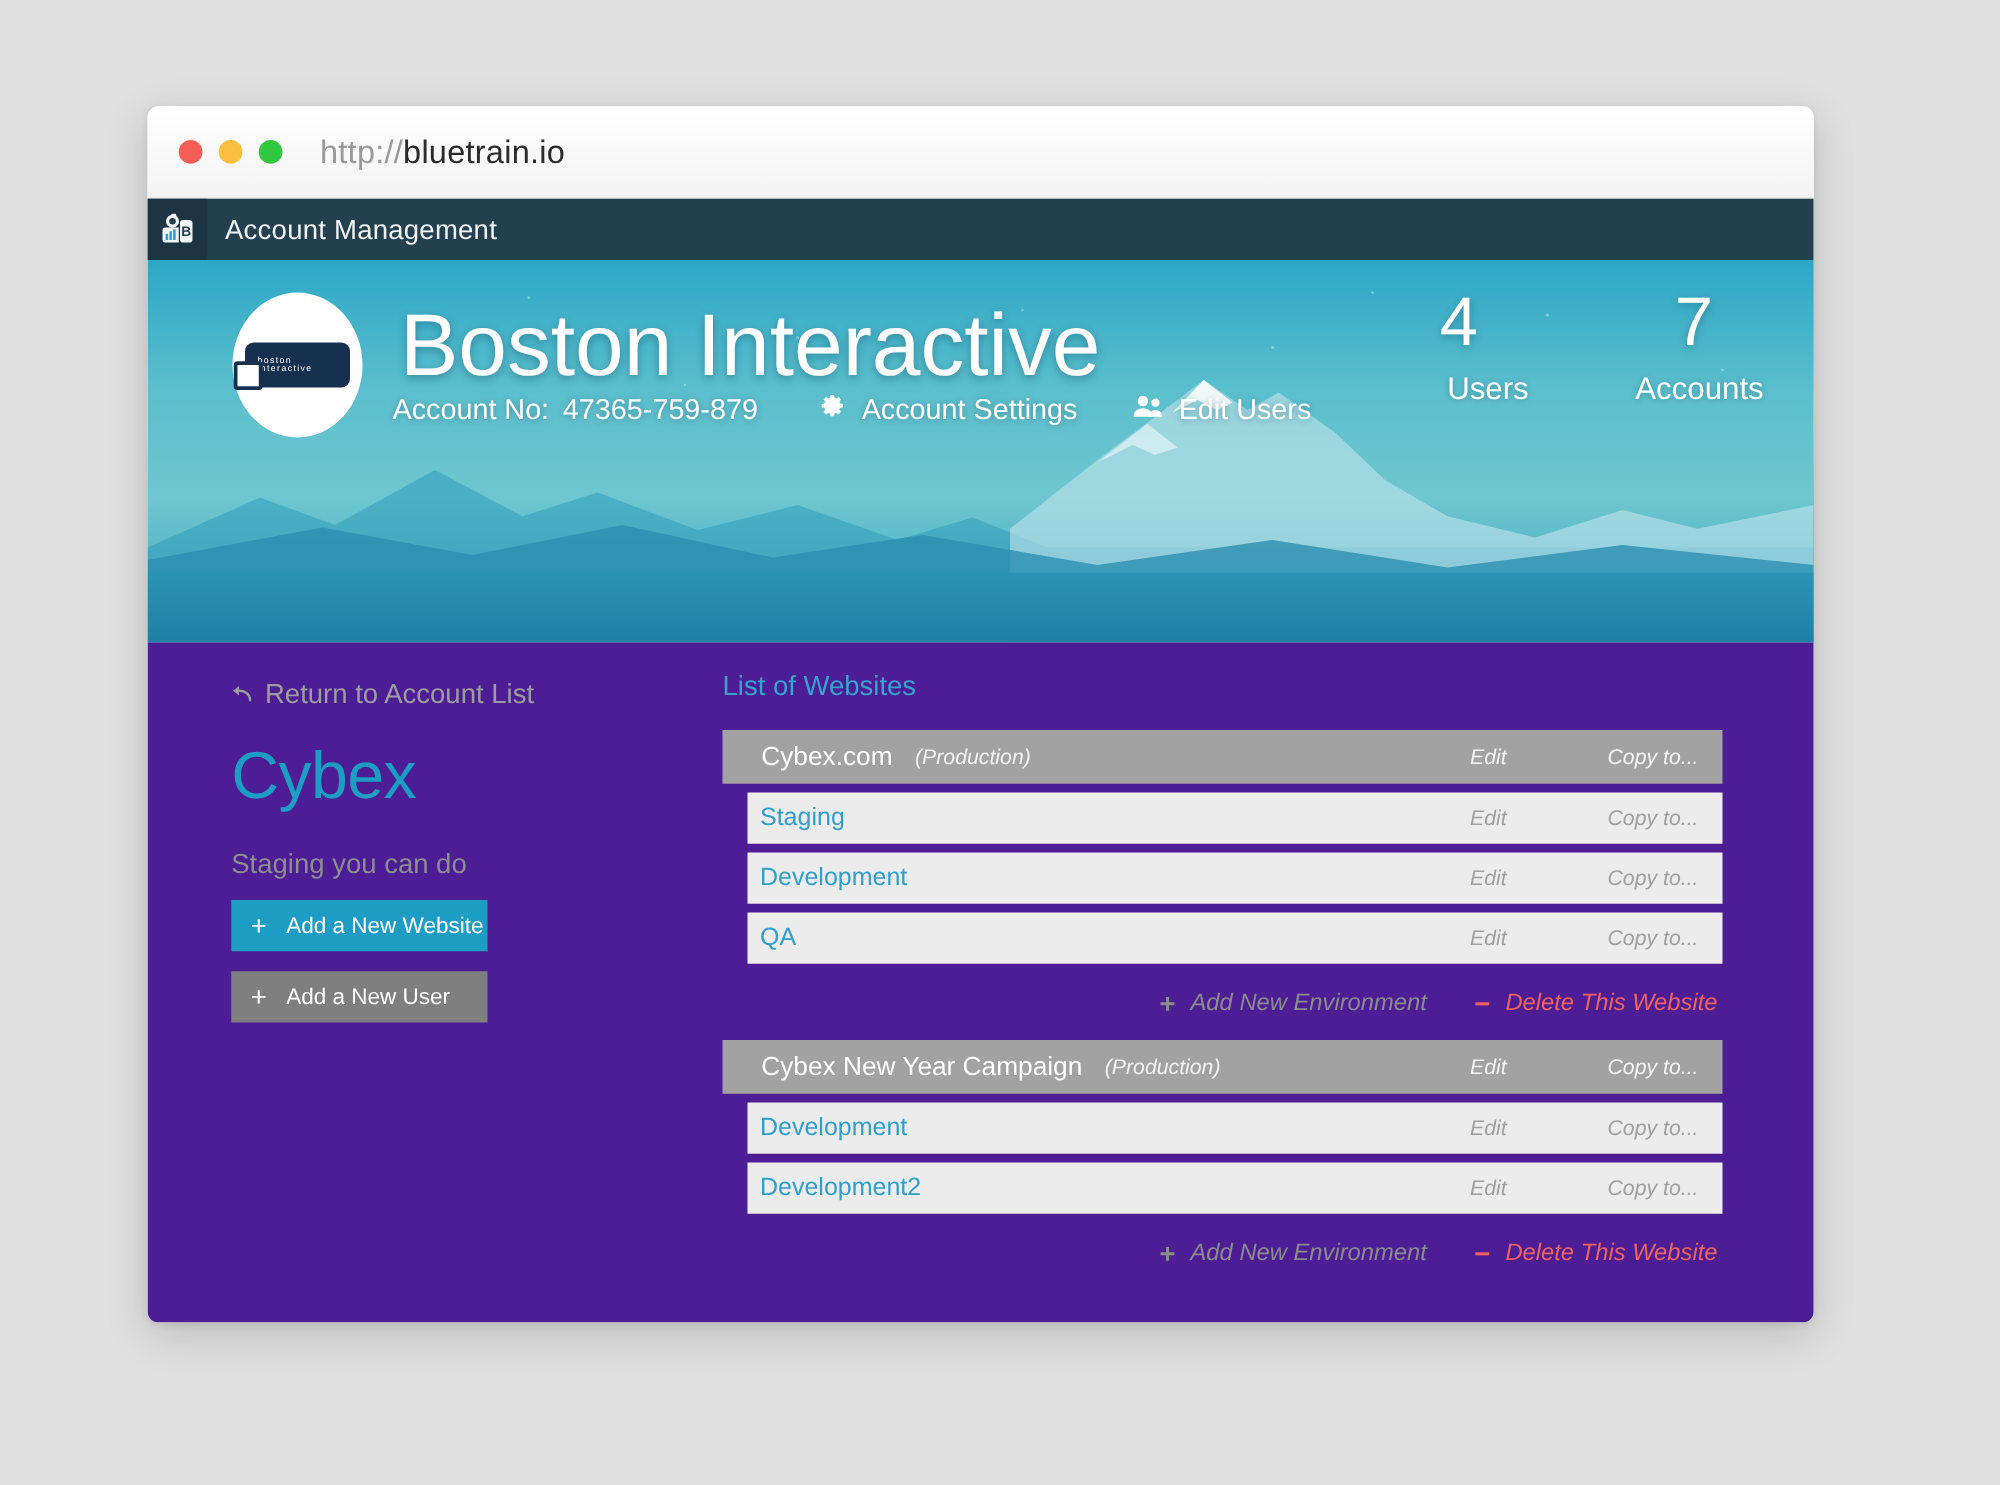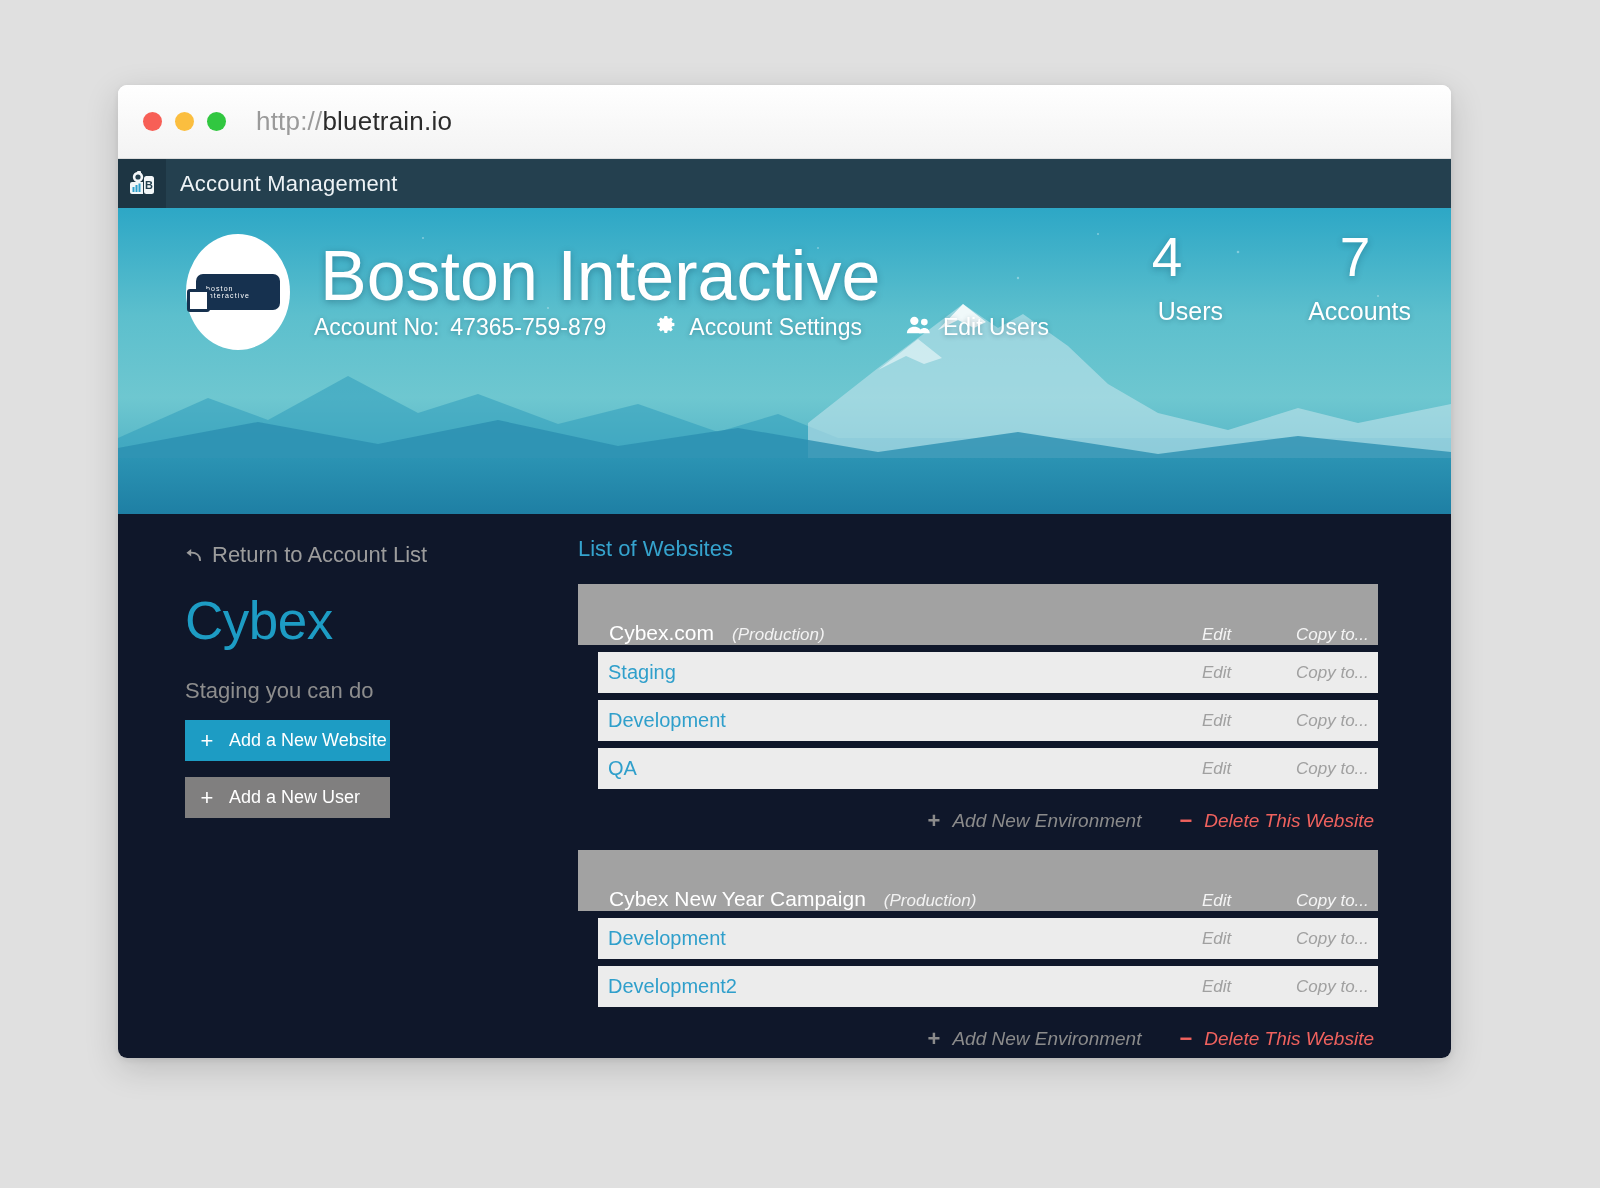--- a/index.html
+++ b/index.html
@@ -160,21 +160,21 @@
   }
   .stat .lbl {
     font-size: 25px; font-weight: 300; margin-top: 10px;
     text-shadow: 0 1px 5px rgba(8,50,70,0.3);
     text-align: right;
   }
 
   
   .content {
     position: relative;
-    background: #0f172a;
+    background: #4c1d95;
     height: 544px;
     padding: 38px 0 0 0;
   }
   .side {
     position: absolute;
     left: 67px; top: 28px;
     width: 330px;
   }
   .return-link {
     display: flex; align-items: center; gap: 10px;
@@ -218,34 +218,35 @@
     width: 800px;
   }
   .list-heading {
     color: #35a3cd;
     font-size: 22px;
     margin-bottom: 22px;
     cursor: pointer;
   }
   .site-block { margin-bottom: 16px; }
   .site-header {
-    height: 61px;
+    height: 43px;
     background: #a2a2a2;
-    display: flex; align-items: flex-end;
+    display: flex; align-items: center;
     padding-left: 31px;
     color: #ffffff;
   }
   .site-header .sname { font-size: 21px; }
   .site-header .senv {
     font-size: 17px; font-style: italic;
     margin-left: 18px; color: #f2f2f2;
   }
   .row-actions {
     margin-left: auto;
-    display: flex; gap: 12px;
+    display: flex; gap: 28px;
+    padding-right: 10px;
   }
   .row-actions .act {
     font-style: italic;
     font-size: 17px;
     cursor: pointer;
     min-width: 82px;
     text-align: left;
   }
   .site-header .act { color: #f4f4f4; }
   .env-row {

